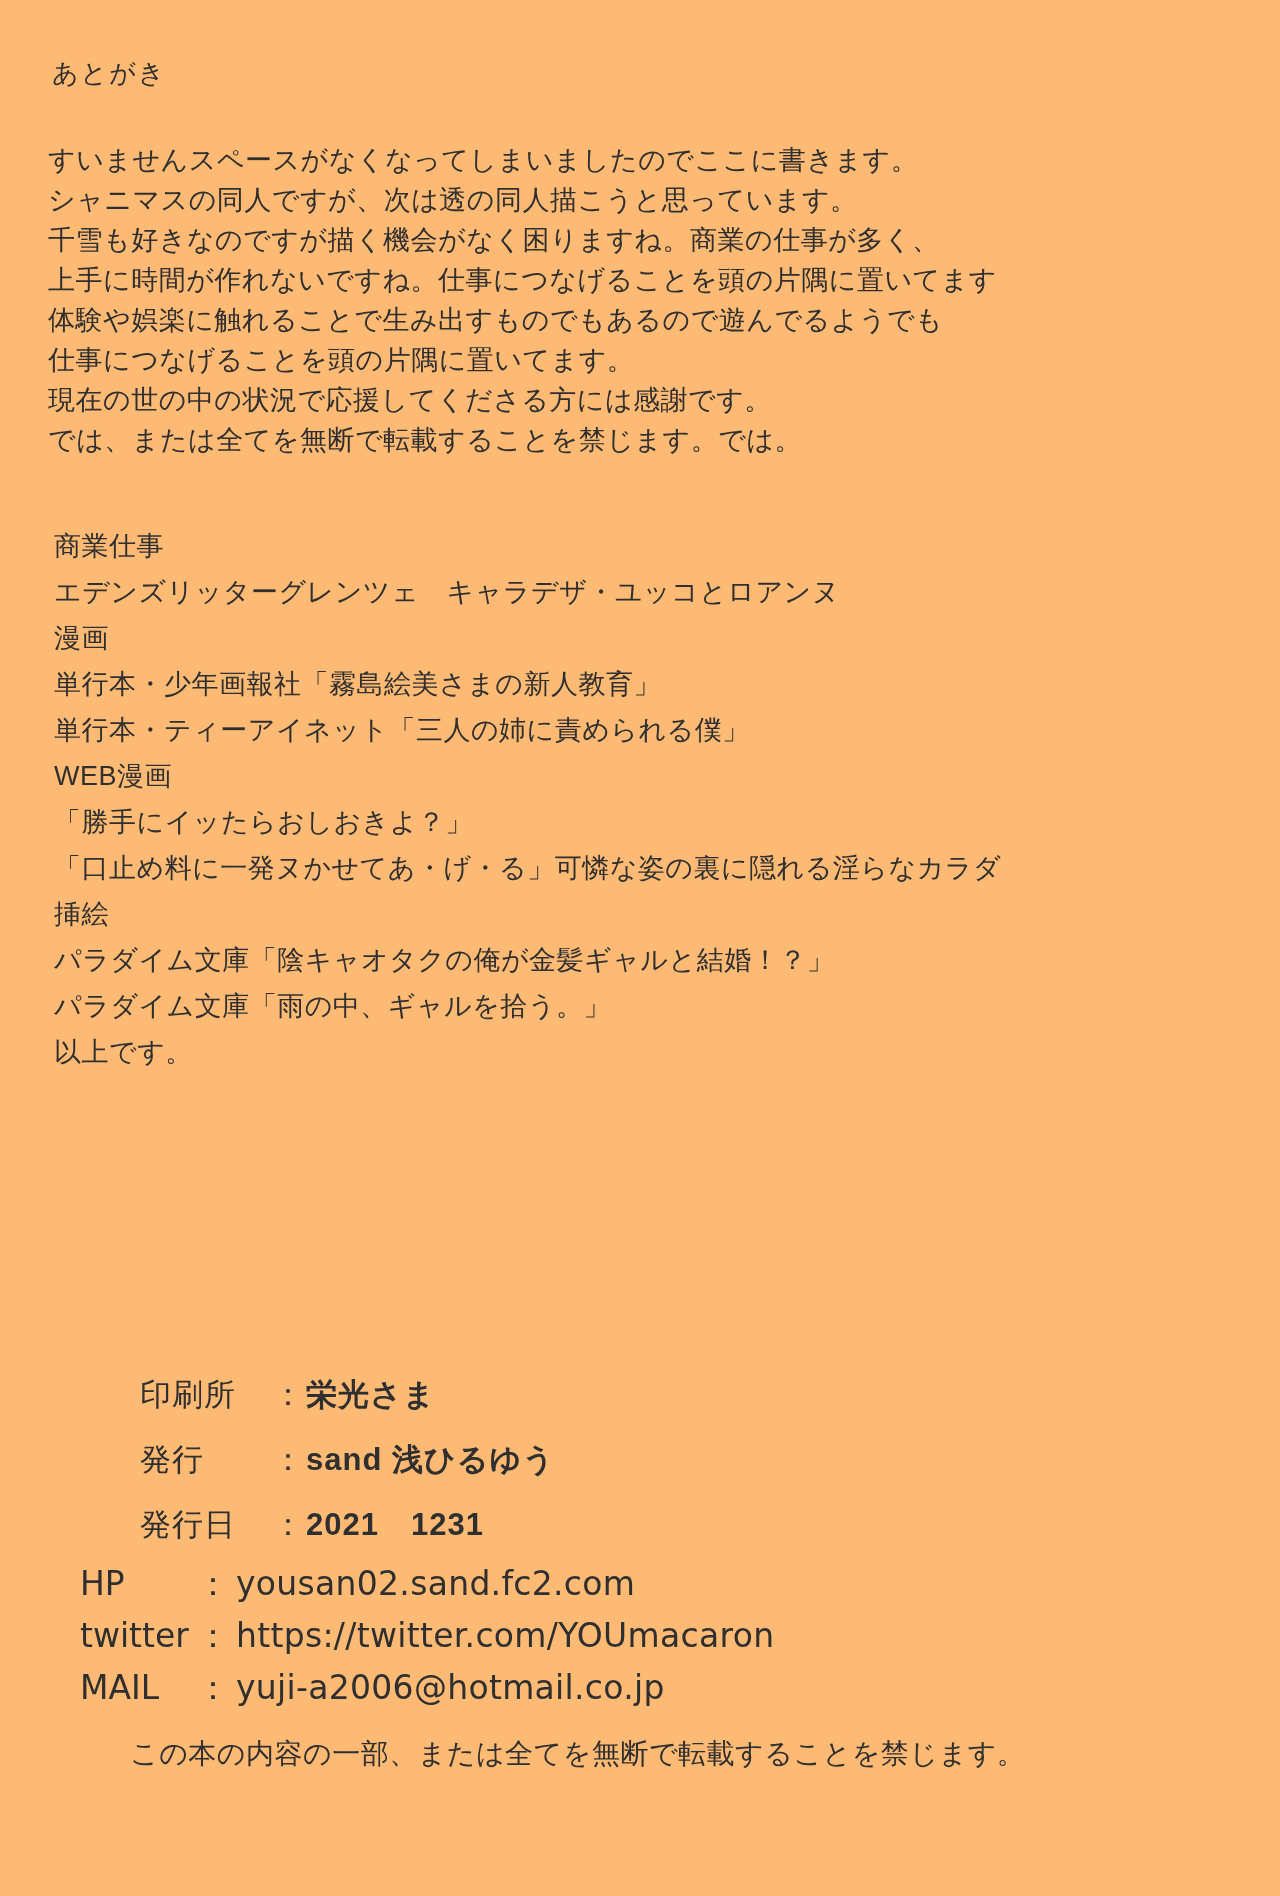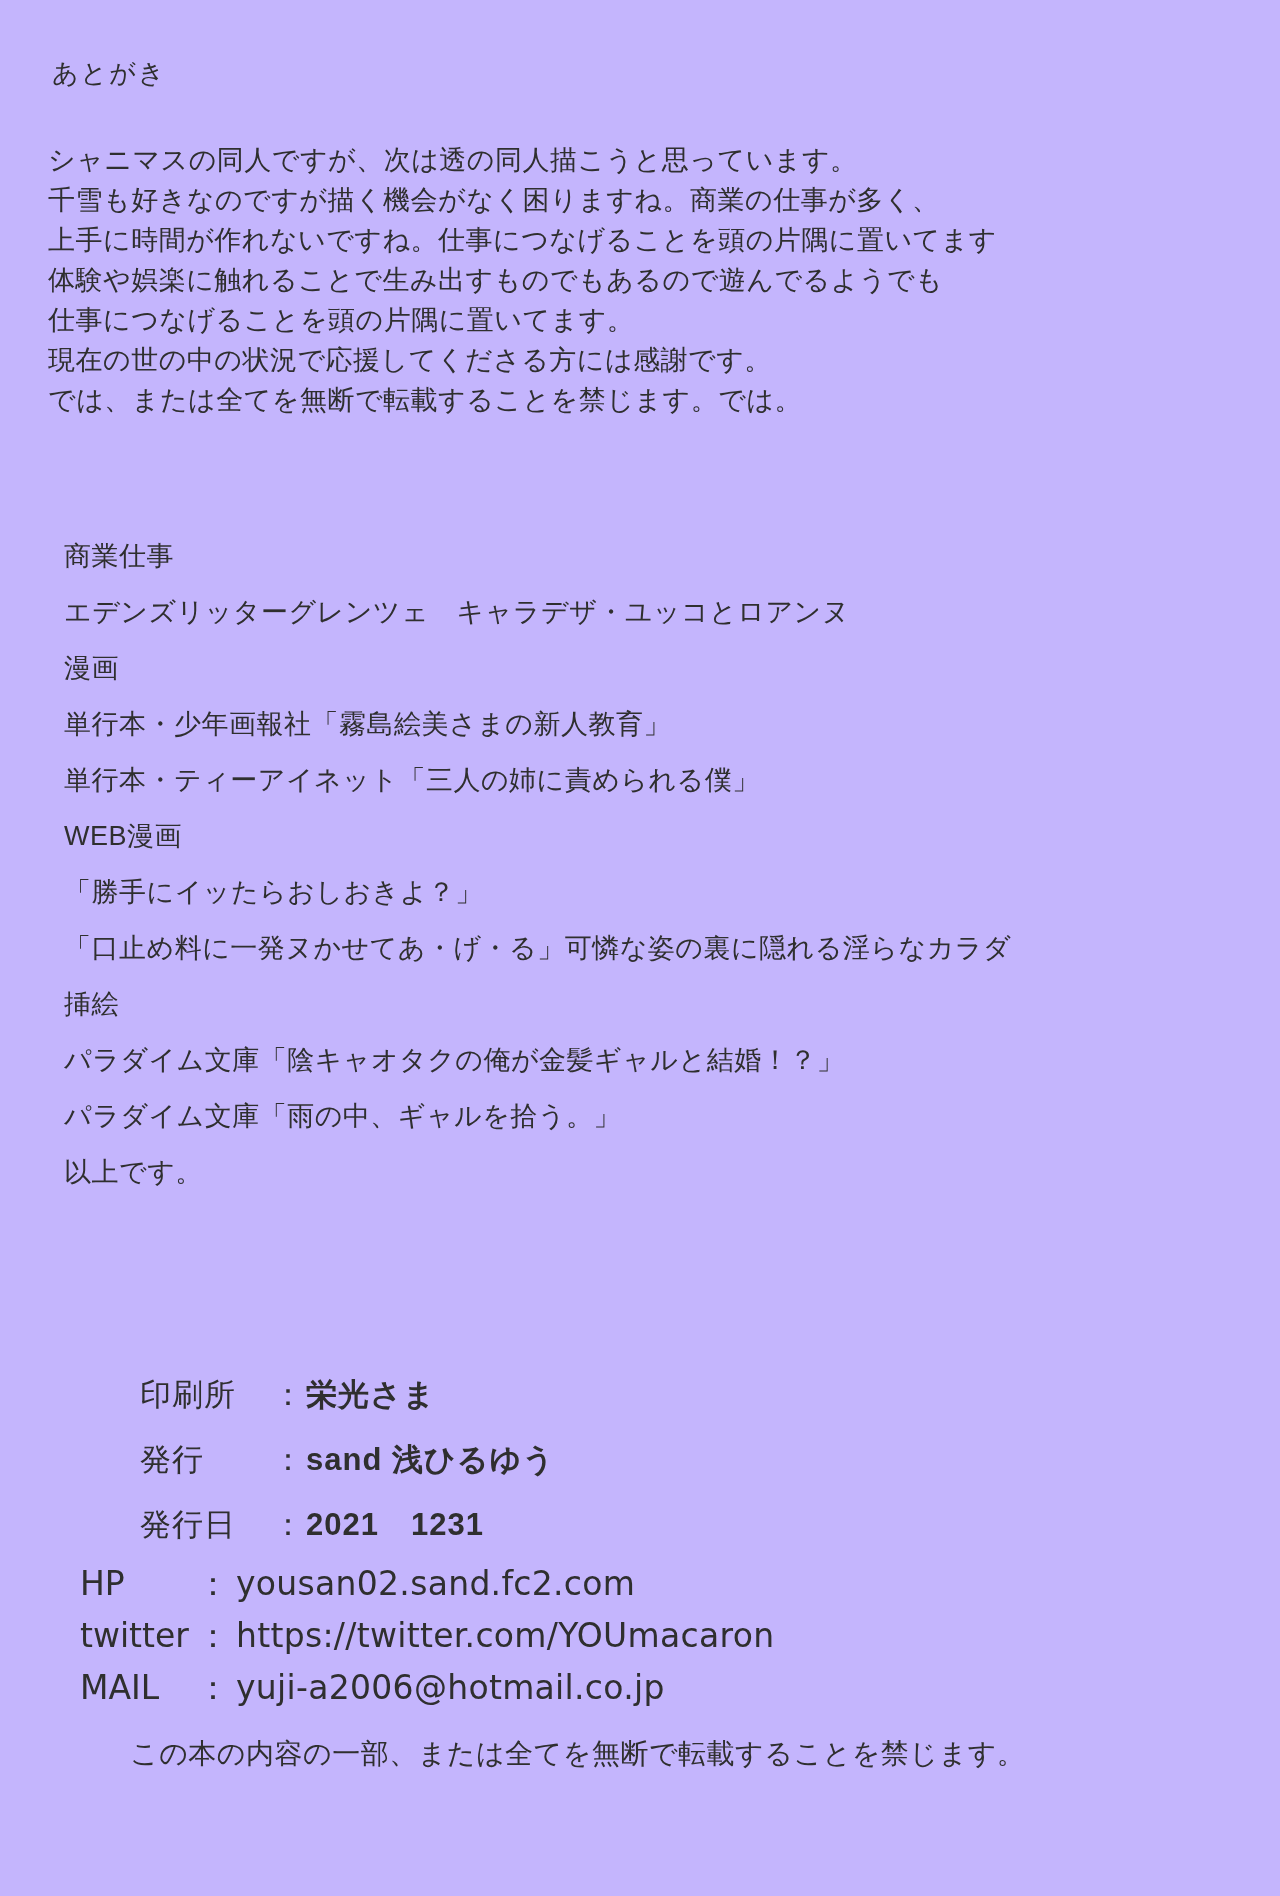--- a/index.html
+++ b/index.html
@@ -11,21 +11,21 @@
     width: 1280px;
     height: 1896px;
     font-family: "Liberation Sans", sans-serif;
     color: #2b2b2b;
     position: relative;
     overflow: hidden;
   }
   .page {
     position: absolute;
     inset: 0;
-    background: #c4b5fd;
+    background: #fdba74;
     padding-left: 6px;
   }
   .afterword-heading {
     position: absolute;
     left: 52px;
     top: 56px;
     font-size: 26px;
     letter-spacing: 2px;
     color: #2f2f2f;
   }
@@ -43,21 +43,21 @@
     color: #2f2f2f;
     white-space: nowrap;
   }
   .works-block {
     position: absolute;
     left: 48px;
     top: 520px;
     width: 1150px;
   }
   .works-block p {
-    margin: 16px;
+    margin: 6px;
     font-size: 27px;
     line-height: 40px;
     letter-spacing: 0.5px;
     color: #2f2f2f;
     white-space: nowrap;
   }
   .colophon-title {
     position: absolute;
     left: 120px;
     top: 990px;
@@ -134,20 +134,21 @@
   }
 </style>
 </head>
 <body>
 
 <div class="page">
 
   <div class="afterword-heading">あとがき</div>
 
   <div class="body-block">
+    <p>すいませんスペースがなくなってしまいましたのでここに書きます。</p>
     <p>シャニマスの同人ですが、次は透の同人描こうと思っています。</p>
     <p>千雪も好きなのですが描く機会がなく困りますね。商業の仕事が多く、</p>
     <p>上手に時間が作れないですね。仕事につなげることを頭の片隅に置いてます</p>
     <p>体験や娯楽に触れることで生み出すものでもあるので遊んでるようでも</p>
     <p>仕事につなげることを頭の片隅に置いてます。</p>
     <p>現在の世の中の状況で応援してくださる方には感謝です。</p>
     <p>では、または全てを無断で転載することを禁じます。では。</p>
   </div>
 
   <div class="works-block">

